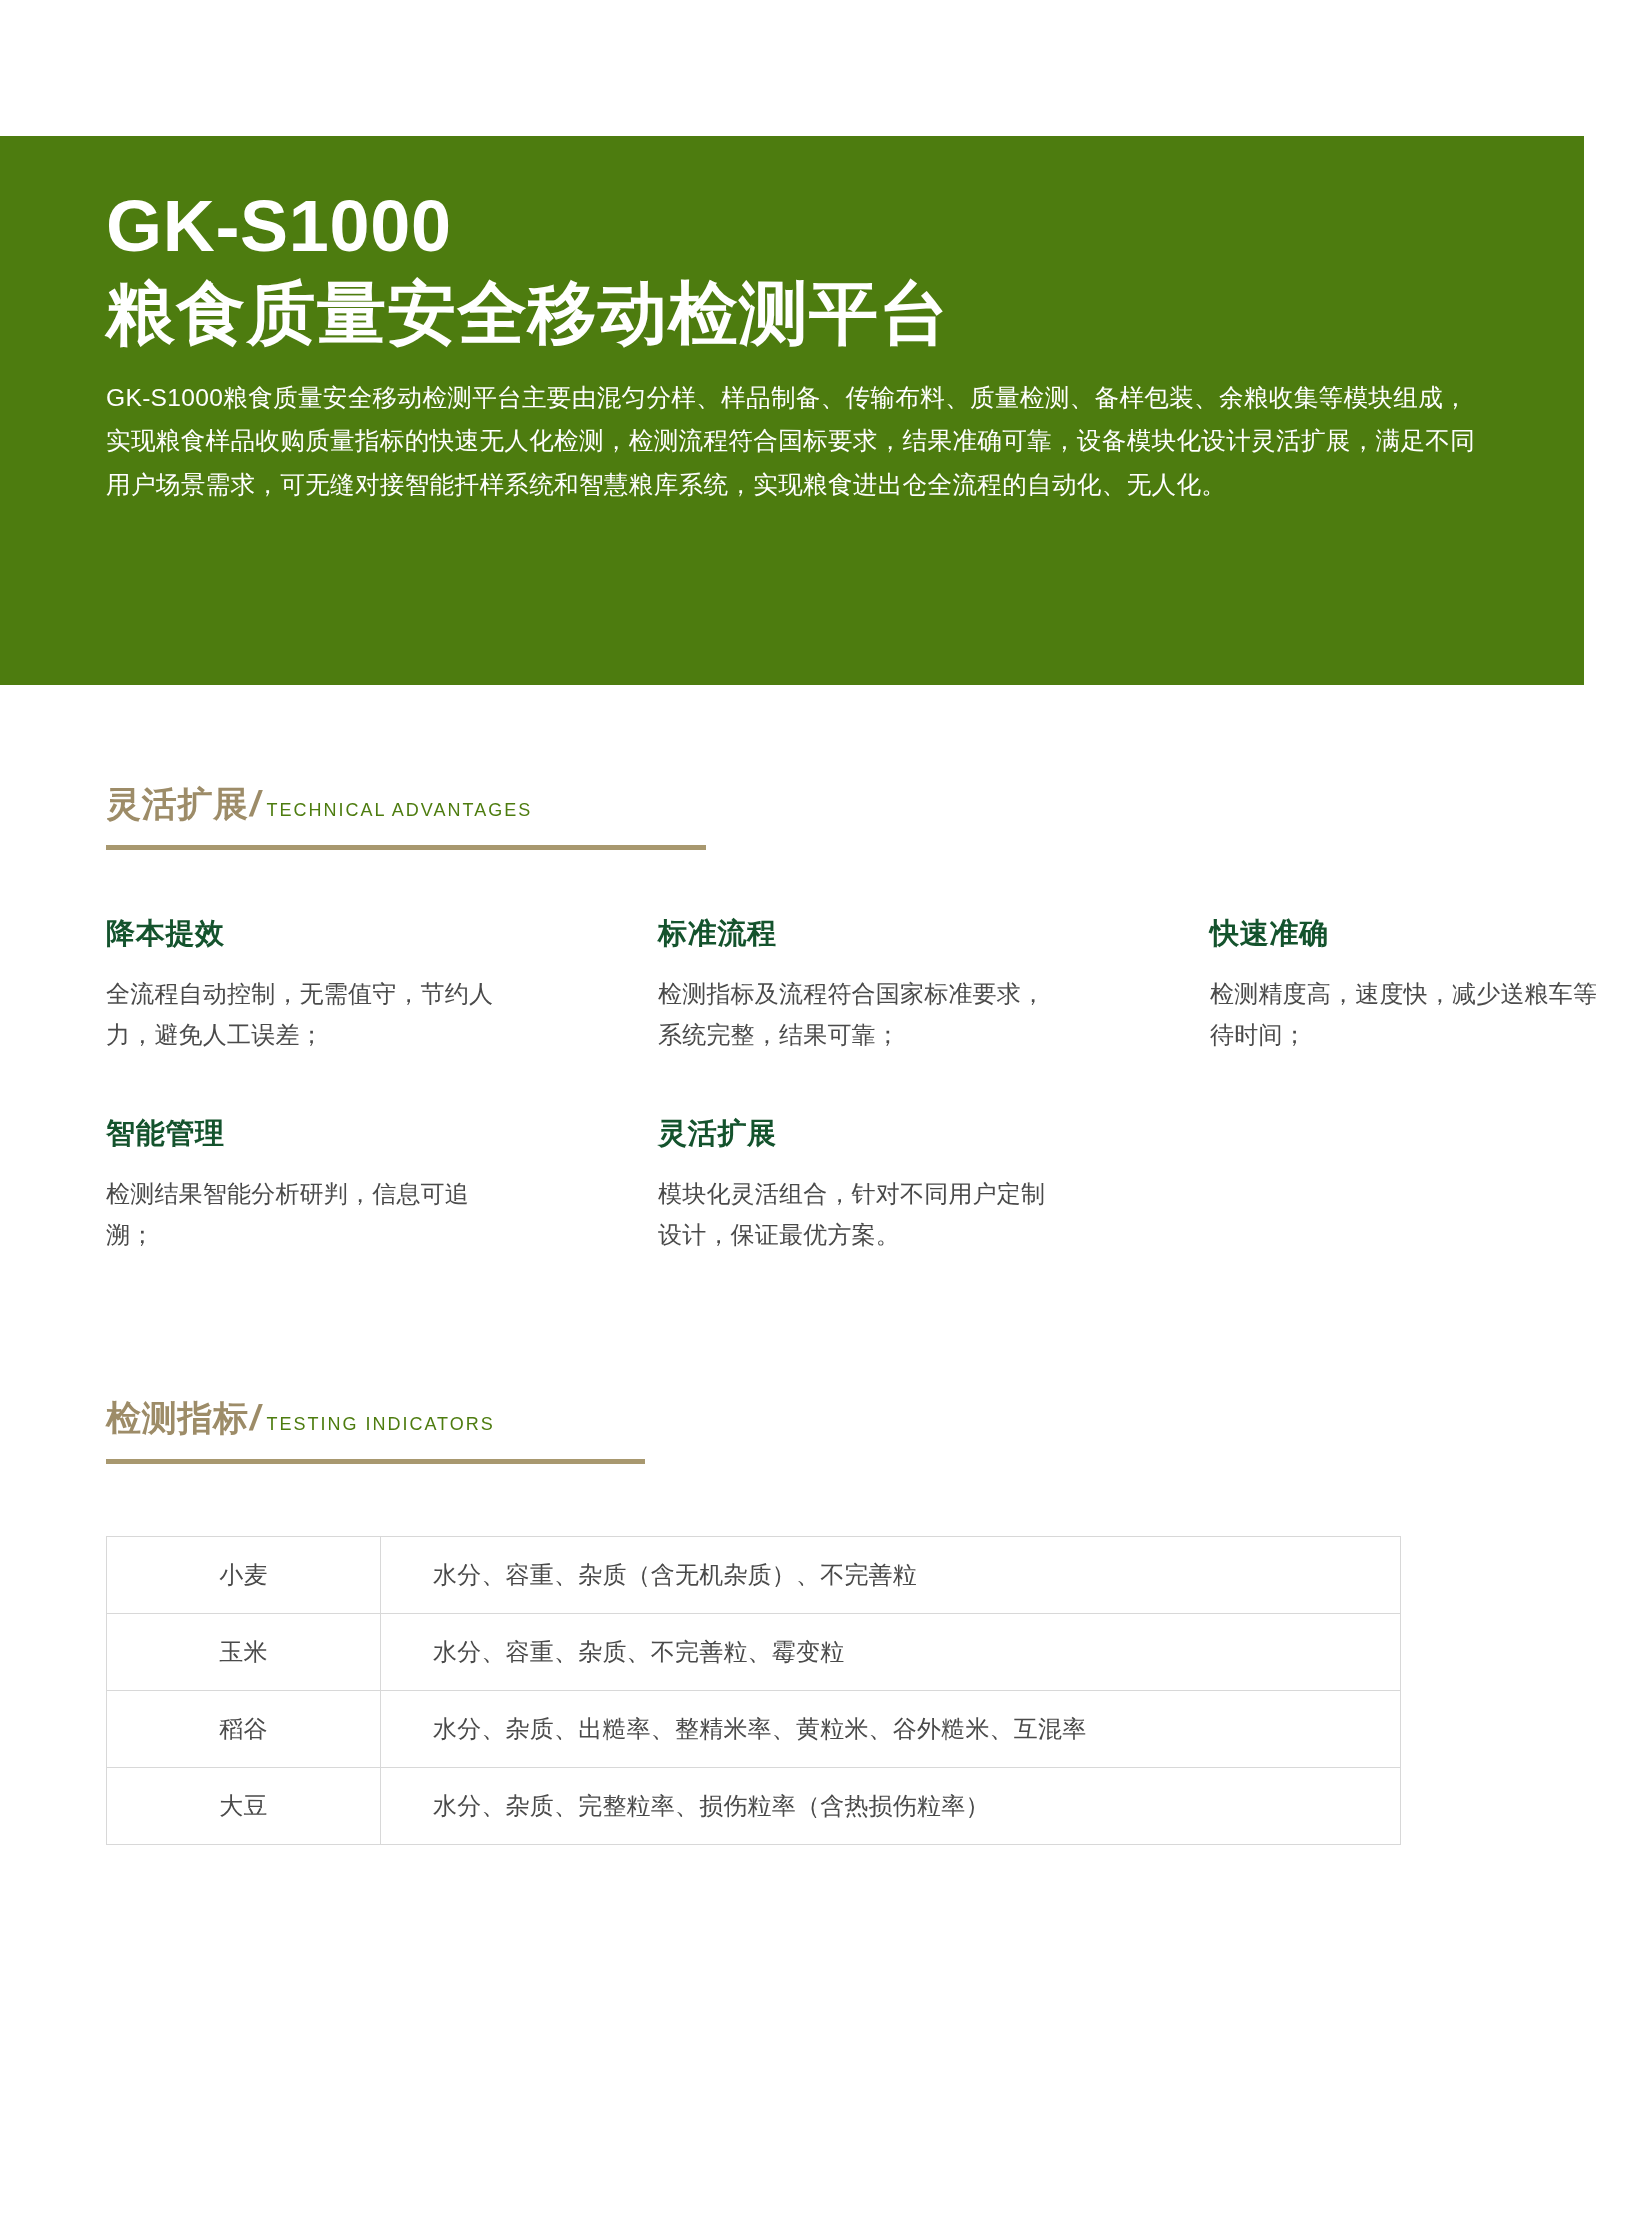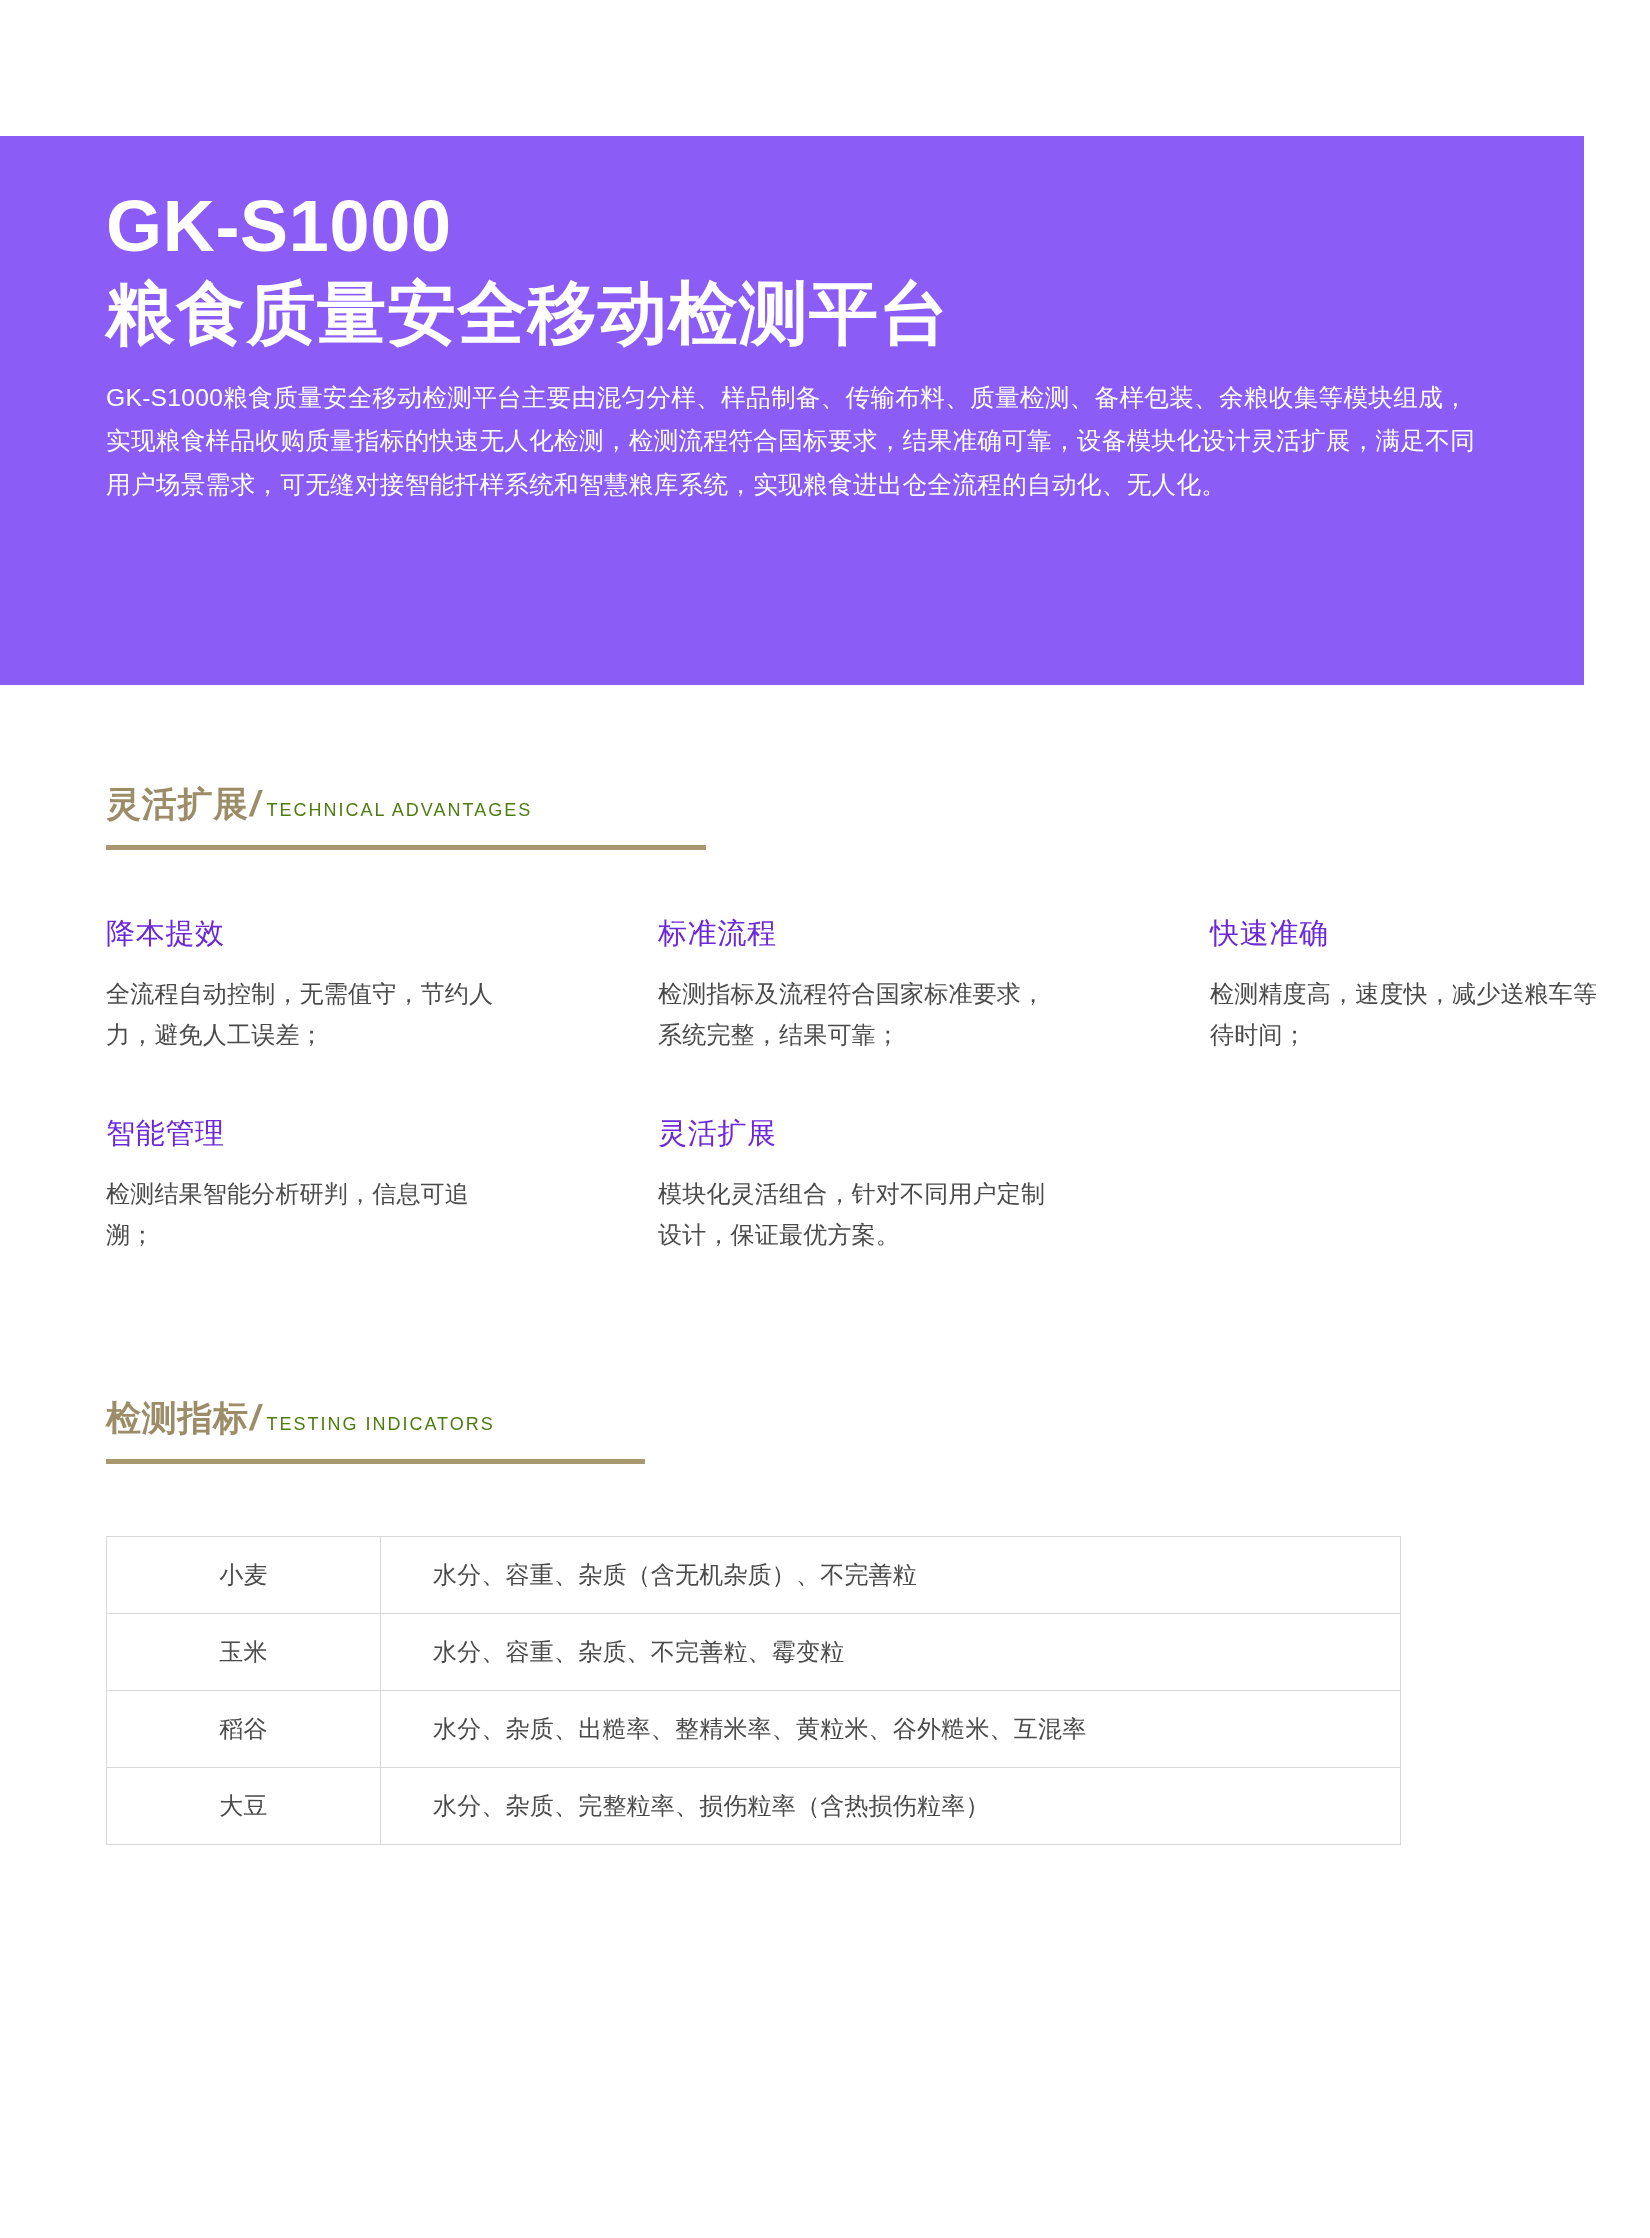--- a/index.html
+++ b/index.html
@@ -90,22 +90,22 @@
 
   
   .adv-grid {
     display: grid;
     grid-template-columns: 552px 552px 399px;
     margin-top: 64px;
     row-gap: 59px;
   }
   .adv-title {
     font-size: 29px;
-    font-weight: normal;
-    color: #6d28d9;
+    font-weight: bold;
+    color: #14532d;
     margin: 0 0 18.6px 0;
     letter-spacing: 0.7px;
   }
   .adv-body {
     font-size: 24px;
     line-height: 1.72;
     color: #4a4a4a;
     max-width: 399px;
     letter-spacing: 0.2px;
   }
@@ -128,21 +128,21 @@
     width: 271px;
     text-align: center;
   }
   .ind-col-val {
     padding-left: 52px;
   }
 </style>
 </head>
 <body>
 
-<div class="hero" style="background: #8b5cf6;">
+<div class="hero" style="background: #4d7c0f;">
   <h1 class="hero-title-1">GK-S1000</h1>
   <h2 class="hero-title-2">粮食质量安全移动检测平台</h2>
   <p class="hero-desc">GK-S1000粮食质量安全移动检测平台主要由混匀分样、样品制备、传输布料、质量检测、备样包装、余粮收集等模块组成，实现粮食样品收购质量指标的快速无人化检测，检测流程符合国标要求，结果准确可靠，设备模块化设计灵活扩展，满足不同用户场景需求，可无缝对接智能扦样系统和智慧粮库系统，实现粮食进出仓全流程的自动化、无人化。</p>
 </div>
 
 <div class="section" style="top:781px;">
   <div class="sec-head">
     <span class="sec-head-cn">灵活扩展</span>
     <span class="sec-head-slash">/</span>
     <span class="sec-head-en">TECHNICAL ADVANTAGES</span>

